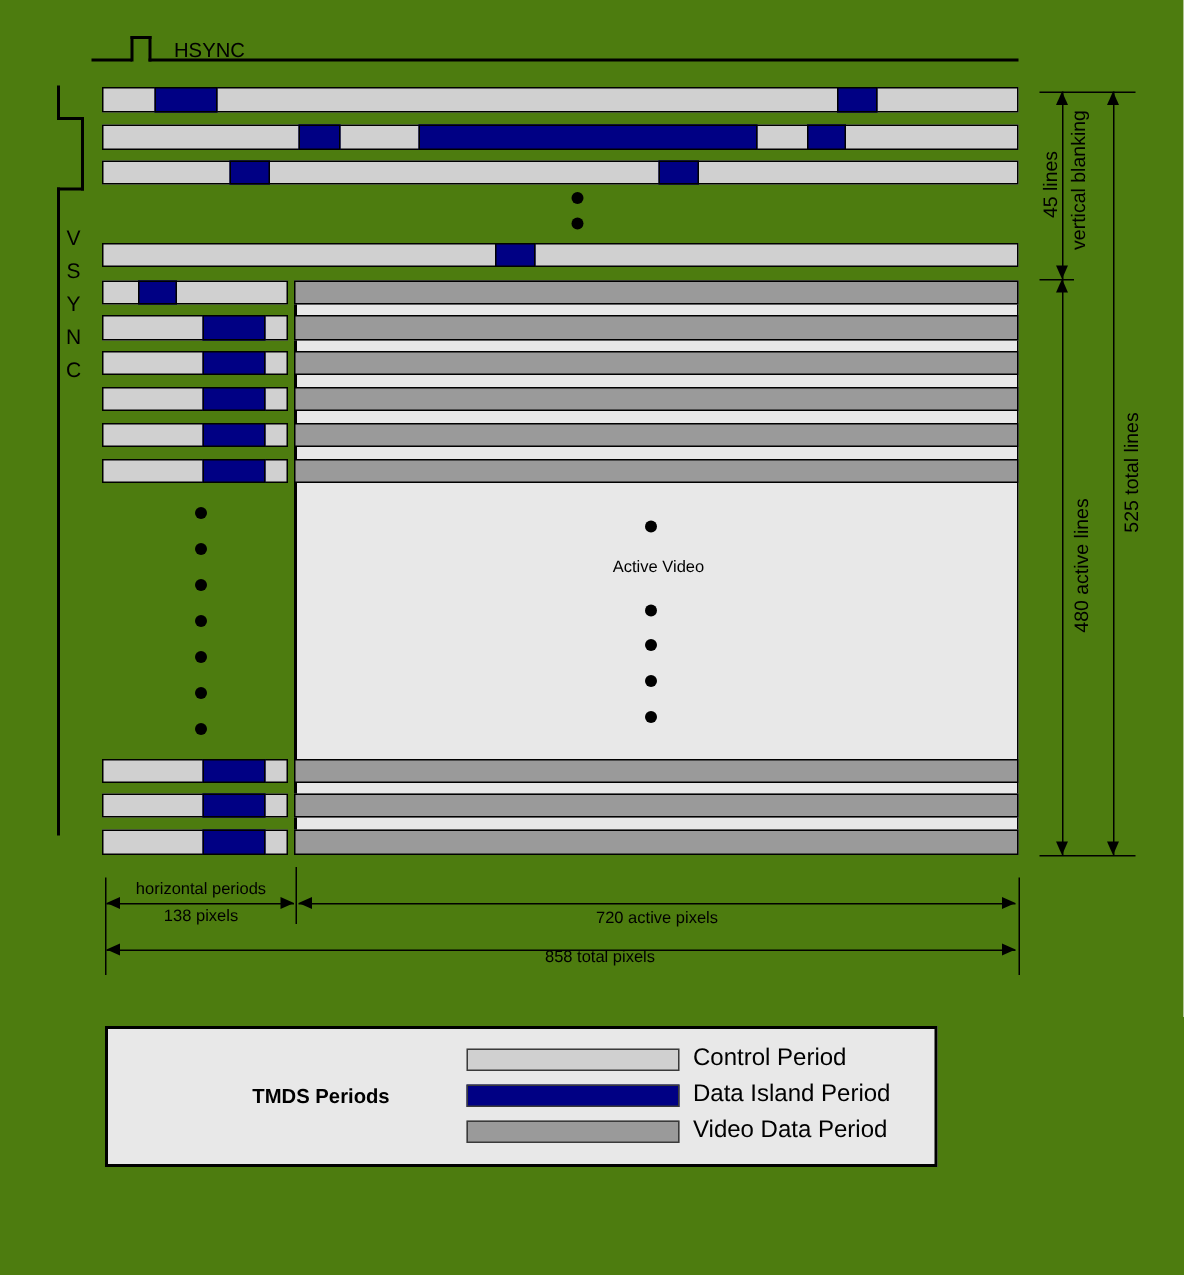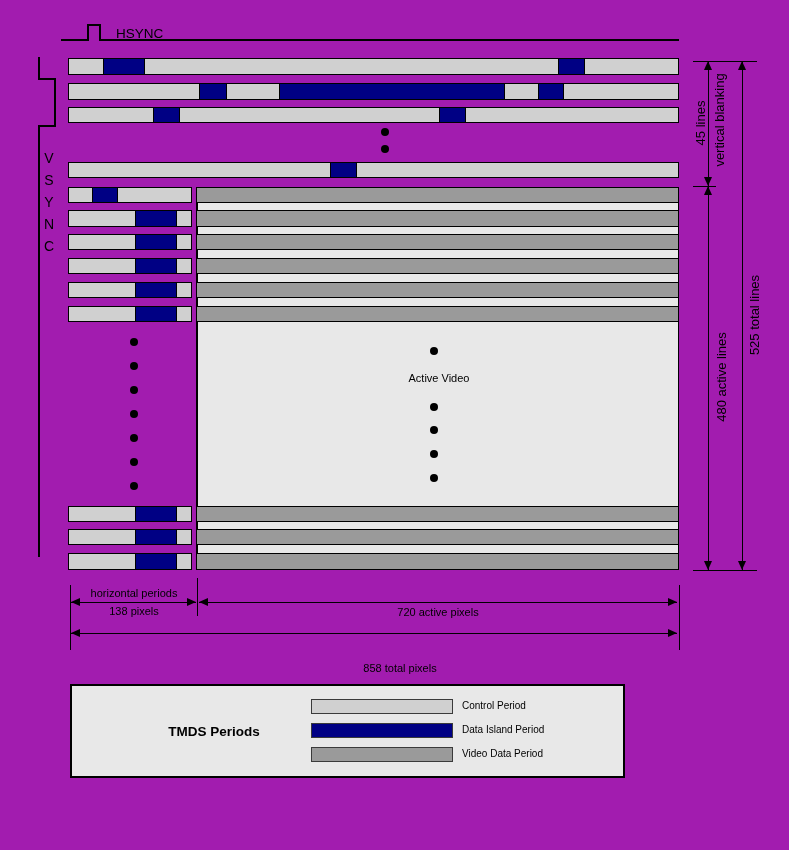--- a/index.html
+++ b/index.html
@@ -1,35 +1,35 @@
 <!DOCTYPE html>
 <html><head>
 <meta charset="utf-8">
 <style>
   html,body{margin:0;padding:0;background:#fff;}
-  #stage{position:relative;width:789px;height:850px;background:#a21caf;
+  #stage{position:relative;width:789px;height:850px;background:#4d7c0f;
          font-family:"Liberation Sans",sans-serif;color:#000;overflow:hidden;}
   .ln{position:absolute;background:#000;}
   .bar{position:absolute;box-sizing:border-box;border:1px solid #000;}
   .dot{position:absolute;width:8px;height:8px;border-radius:50%;background:#000;}
   .hlabel{position:absolute;transform:translate(-50%,-50%);white-space:nowrap;font-size:11px;}
   .vlabel{position:absolute;transform:translate(-50%,-50%) rotate(-90deg);white-space:nowrap;font-size:13px;}
   .arr{position:absolute;width:0;height:0;}
   .arr.l{border-top:4px solid transparent;border-bottom:4px solid transparent;border-right:9px solid #000;}
   .arr.r{border-top:4px solid transparent;border-bottom:4px solid transparent;border-left:9px solid #000;}
   .arr.u{border-left:4px solid transparent;border-right:4px solid transparent;border-bottom:9px solid #000;}
   .arr.d{border-left:4px solid transparent;border-right:4px solid transparent;border-top:9px solid #000;}
   #active-region{position:absolute;left:196px;top:187px;width:483px;height:383px;
     background:#e8e8e8;border:1px solid #000;border-left-width:2px;box-sizing:border-box;}
   #vsync-letters{position:absolute;left:40px;top:147px;font-size:14px;line-height:22px;text-align:center;width:18px;}
   #vsync-letters span{display:block;}
   #legend-box{position:absolute;left:70px;top:684px;width:555px;height:94px;background:#e8e8e8;
     border:2px solid #000;box-sizing:border-box;}
   .legend-swatch{position:absolute;left:311px;width:142px;height:15px;border:1px solid #3a3a3a;box-sizing:border-box;}
-  .legend-label{position:absolute;left:462px;font-size:10px;line-height:16px;}
+  .legend-label{position:absolute;left:462px;font-size:16px;line-height:16px;}
   #caption{position:absolute;left:38px;top:798px;font-size:13.5px;font-style:italic;}
   #watermark{position:absolute;right:11px;top:811px;font-size:20px;color:#c9c9c9;
     font-family:"DejaVu Sans Mono",monospace;white-space:nowrap;}
   #hsync-label{position:absolute;left:116px;top:26px;font-size:13.5px;}
 </style>
 </head>
 <body>
 
 <div id="stage">
 
@@ -144,21 +144,21 @@
   <div class="hlabel" style="left:134px;top:611px;">138 pixels</div>
 
   <div class="ln" style="left:199px;top:602px;width:478px;height:1px;"></div>
   <div class="arr l" style="left:199px;top:598px;"></div>
   <div class="arr r" style="left:668px;top:598px;"></div>
   <div class="hlabel" style="left:438px;top:612px;">720 active pixels</div>
 
   <div class="ln" style="left:71px;top:633px;width:606px;height:1px;"></div>
   <div class="arr l" style="left:71px;top:629px;"></div>
   <div class="arr r" style="left:668px;top:629px;"></div>
-  <div class="hlabel" style="left:400px;top:668px;text-align:right;">858 total pixels</div>
+  <div class="hlabel" style="left:400px;top:638px;text-align:right;">858 total pixels</div>
 
   <div id="legend-box"></div>
   <div class="hlabel" style="left:214px;top:731px;font-weight:bold;font-size:13.5px;">TMDS Periods</div>
   <div class="legend-swatch" style="top: 699px; background: rgb(208, 208, 208);"></div>
   <div class="legend-label" style="top:698px;">Control Period</div>
   <div class="legend-swatch" style="top: 723px; background: rgb(0, 0, 132);"></div>
   <div class="legend-label" style="top:722px;">Data Island Period</div>
   <div class="legend-swatch" style="top: 747px; background: rgb(154, 154, 154);"></div>
   <div class="legend-label" style="top:746px;">Video Data Period</div>
 

